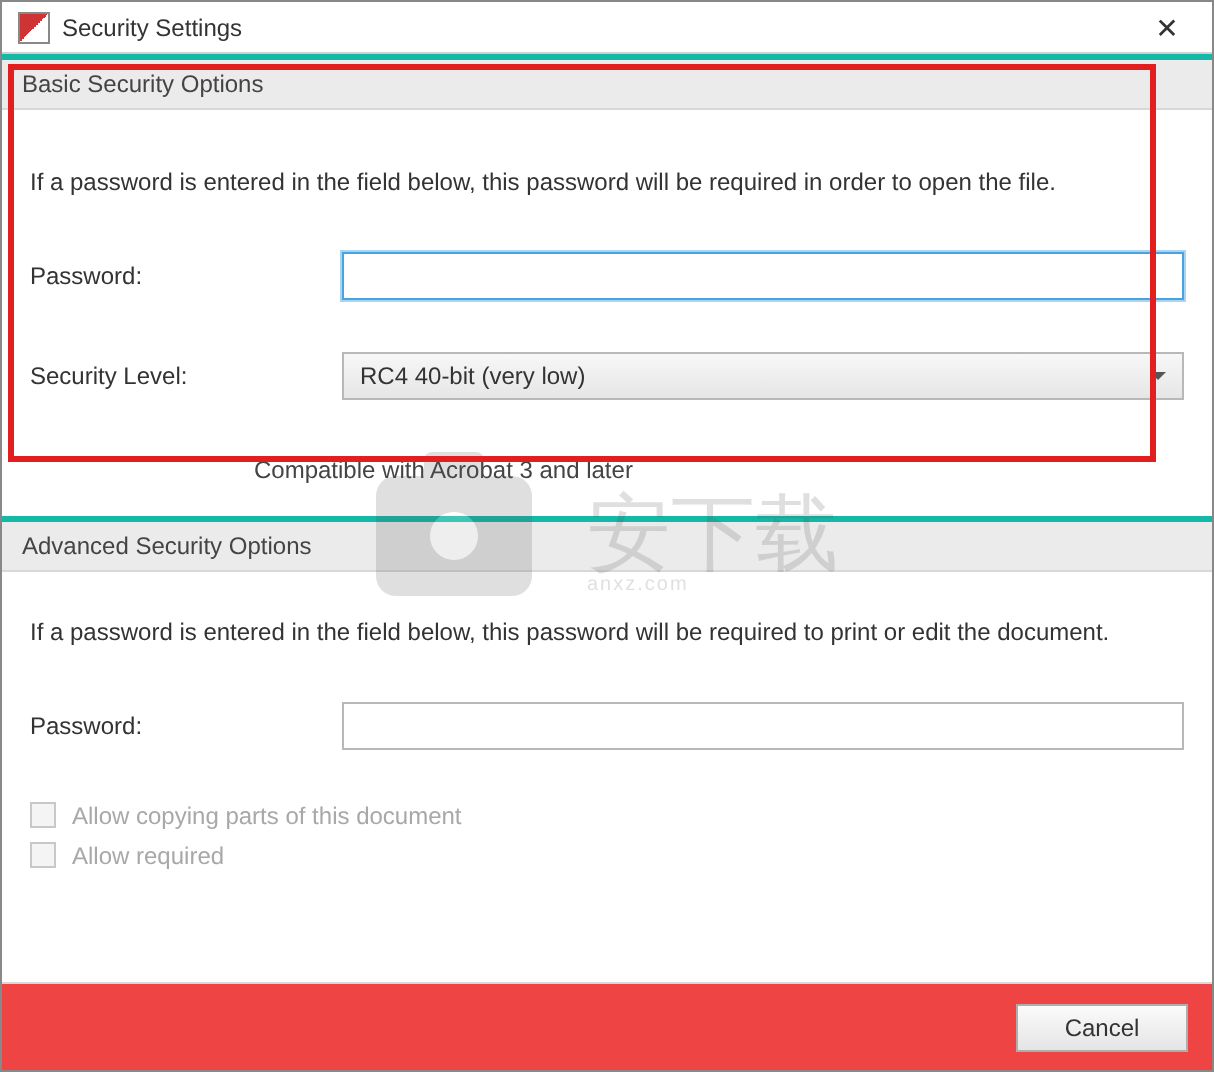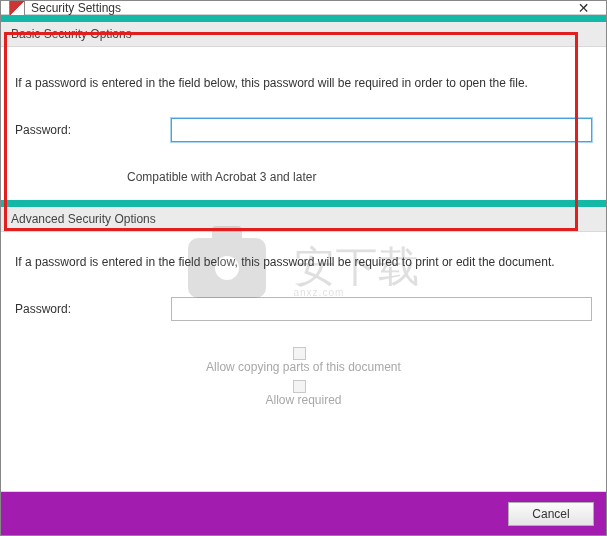--- a/index.html
+++ b/index.html
@@ -8,21 +8,21 @@
     font-family: "Segoe UI", Tahoma, sans-serif;
     font-size: 12px;
     background: #fff;
     width: 607px;
     height: 536px;
     overflow: hidden;
     position: relative;
     border: 1px solid #888;
   }
   .titlebar {
-    height: 14px;
+    height: 26px;
     display: flex;
     align-items: center;
     border-bottom: 1px solid #d0d0d0;
     background: #fff;
   }
   .titlebar .icon {
     width: 16px; height: 16px;
     margin: 0 6px 0 8px;
     display: inline-block;
     border: 1px solid #888;
@@ -34,21 +34,21 @@
     width: 45px; height: 30px;
     display: flex; align-items: center; justify-content: center;
     font-size: 14px; color: #333;
   }
 
   .section-header {
     background: #ebebeb;
     color: #444;
     padding: 5px 10px;
     border-bottom: 1px solid #d8d8d8;
-    border-top: 7px solid #14b8a6;
+    border-top: 3px solid #14b8a6;
   }
 
   .panel {
     padding: 14px 14px 10px 14px;
     position: relative;
     border-radius: 32px;
   }
   .row {
     display: flex;
     align-items: center;
@@ -101,21 +101,20 @@
     margin-left: 112px;
     color: #444;
     padding-top: 2px;
     padding-bottom: 6px;
   }
   .checkbox-row {
     display: flex;
     align-items: center;
     margin: 6px 0;
     color: #a8a8a8;
-    flex-direction: column;
   }
   .checkbox-box {
     width: 13px; height: 13px;
     border: 1px solid #c8c8c8;
     background: #f4f4f4;
     margin-right: 8px;
   }
   .red-outline {
     position: absolute;
     left: 3px;
@@ -124,21 +123,21 @@
     height: 199px;
     border: 3px solid #e21f1f;
     pointer-events: none;
     z-index: 5;
   }
 
   .buttonbar {
     position: absolute;
     bottom: 0; left: 0; right: 0;
     height: 44px;
-    background: #a21caf;
+    background: #ef4444;
     border-top: 1px solid #d8d8d8;
     display: flex;
     justify-content: flex-end;
     align-items: center;
     padding-right: 12px;
     gap: 8px;
   }
   .btn {
     min-width: 86px;
     height: 24px;
@@ -218,20 +217,27 @@
 
 <div class="section-header">Basic Security Options</div>
 <div class="panel">
   <div class="intro">If a password is entered in the field below, this password will be required in order to open the file.</div>
 
   <div class="row">
     <div class="lbl">Password:</div>
     <input type="text" class="textfield focused" value="" style="">
   </div>
 
+  <div class="row">
+    <div class="lbl">Security Level:</div>
+    <div class="combo">
+      <span>RC4 40-bit (very low)</span>
+      <span class="arrow"></span>
+    </div>
+  </div>
 
   <div class="hint">Compatible with Acrobat 3 and later</div>
 </div>
 
 <div class="section-header">Advanced Security Options</div>
 <div class="panel">
   <div class="intro" style="margin-top:8px;">If a password is entered in the field below, this password will be required to print or edit the document.</div>
 
   <div class="row">
     <div class="lbl">Password:</div>

